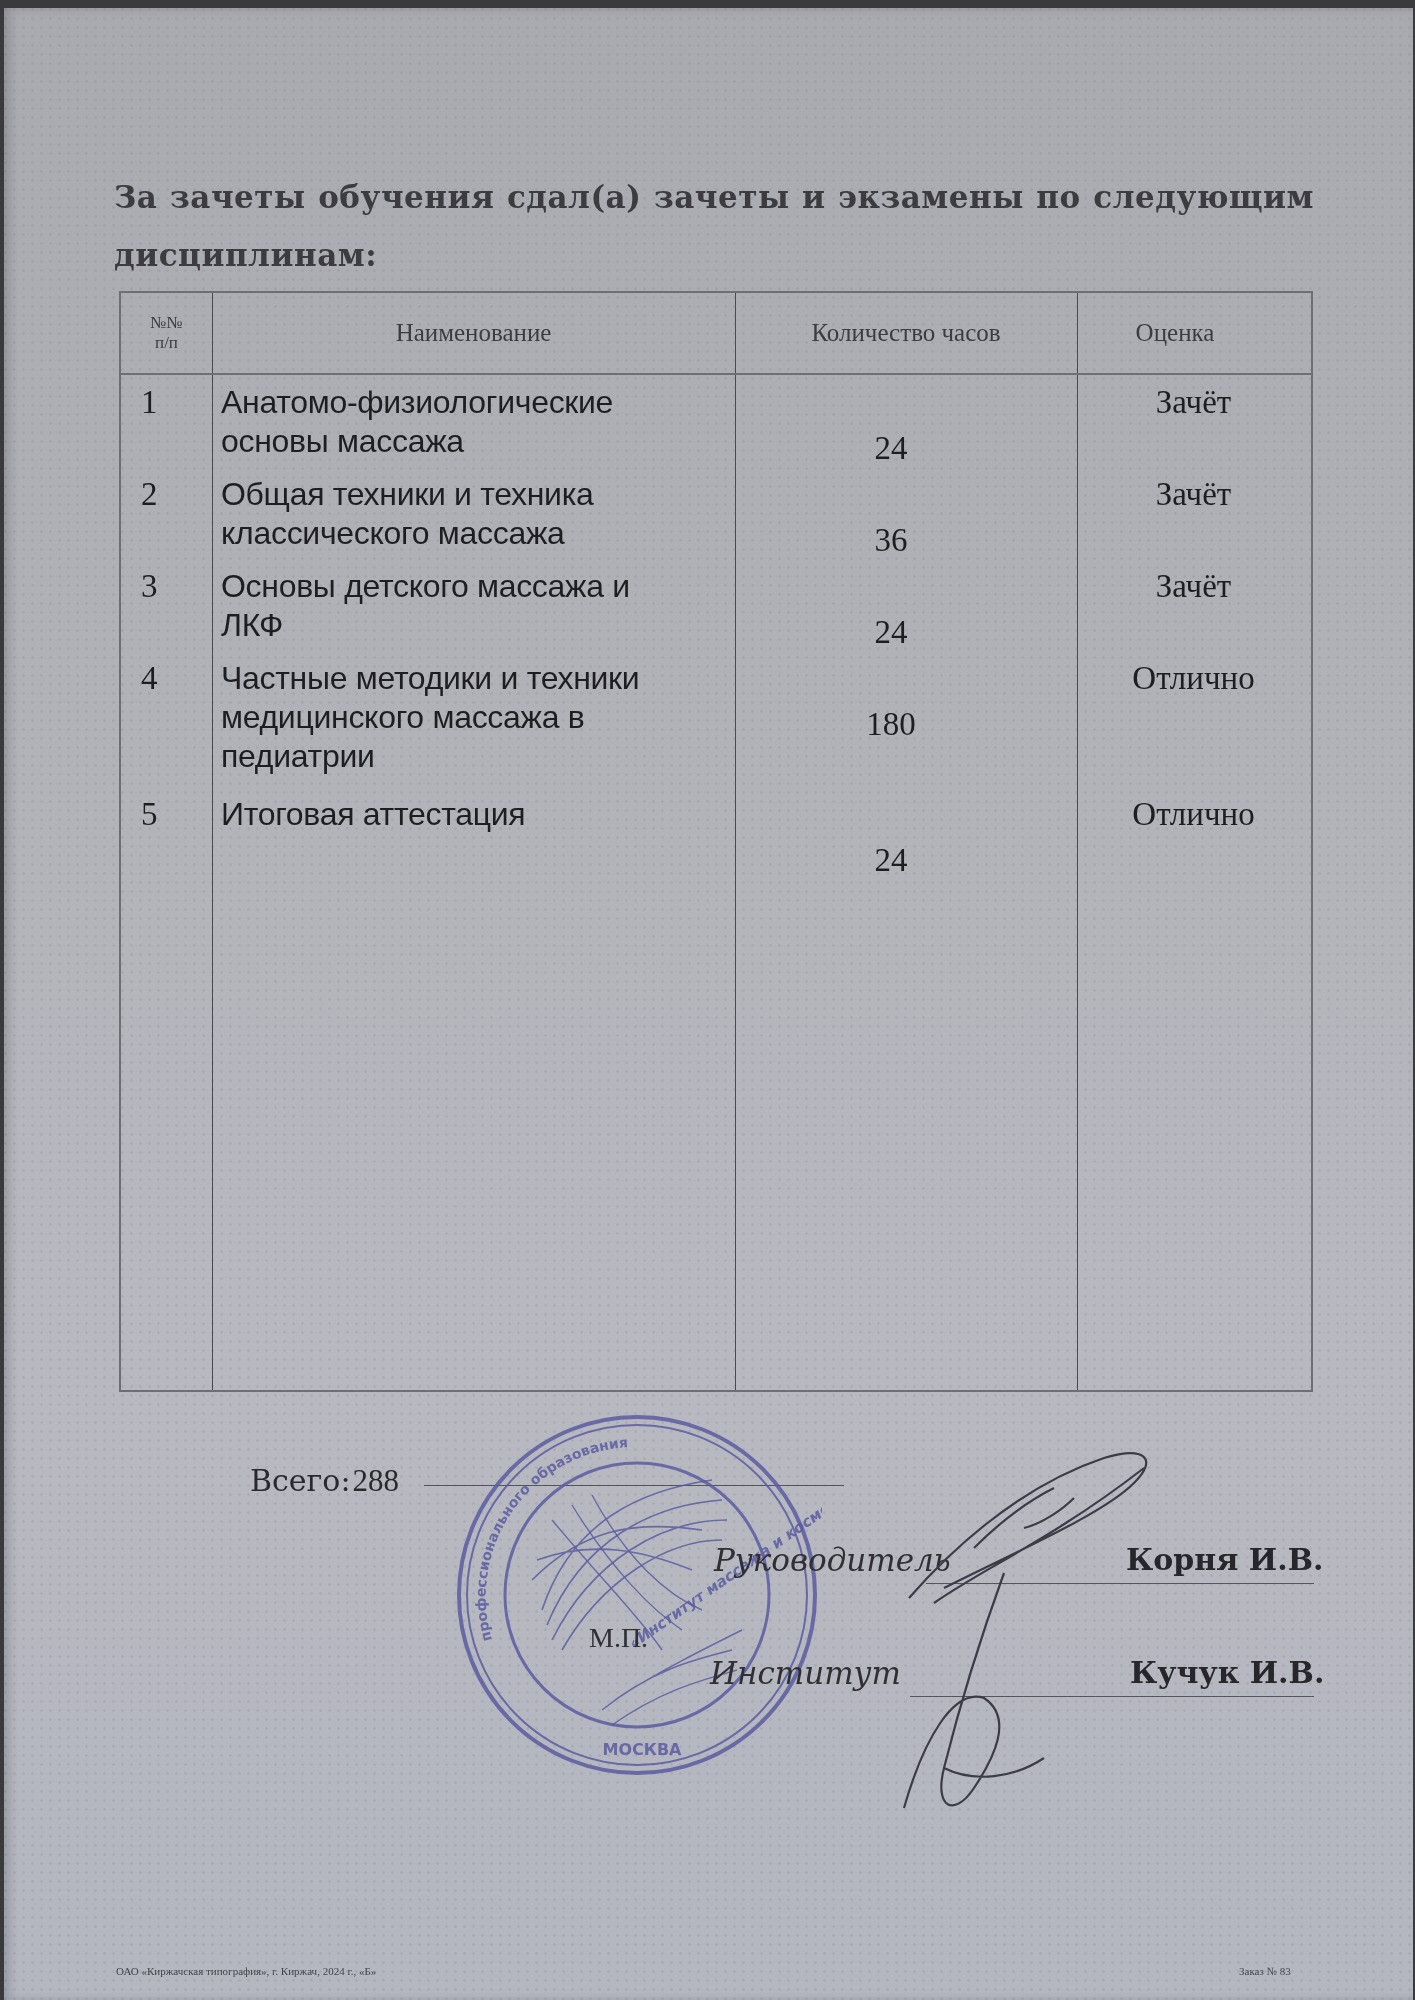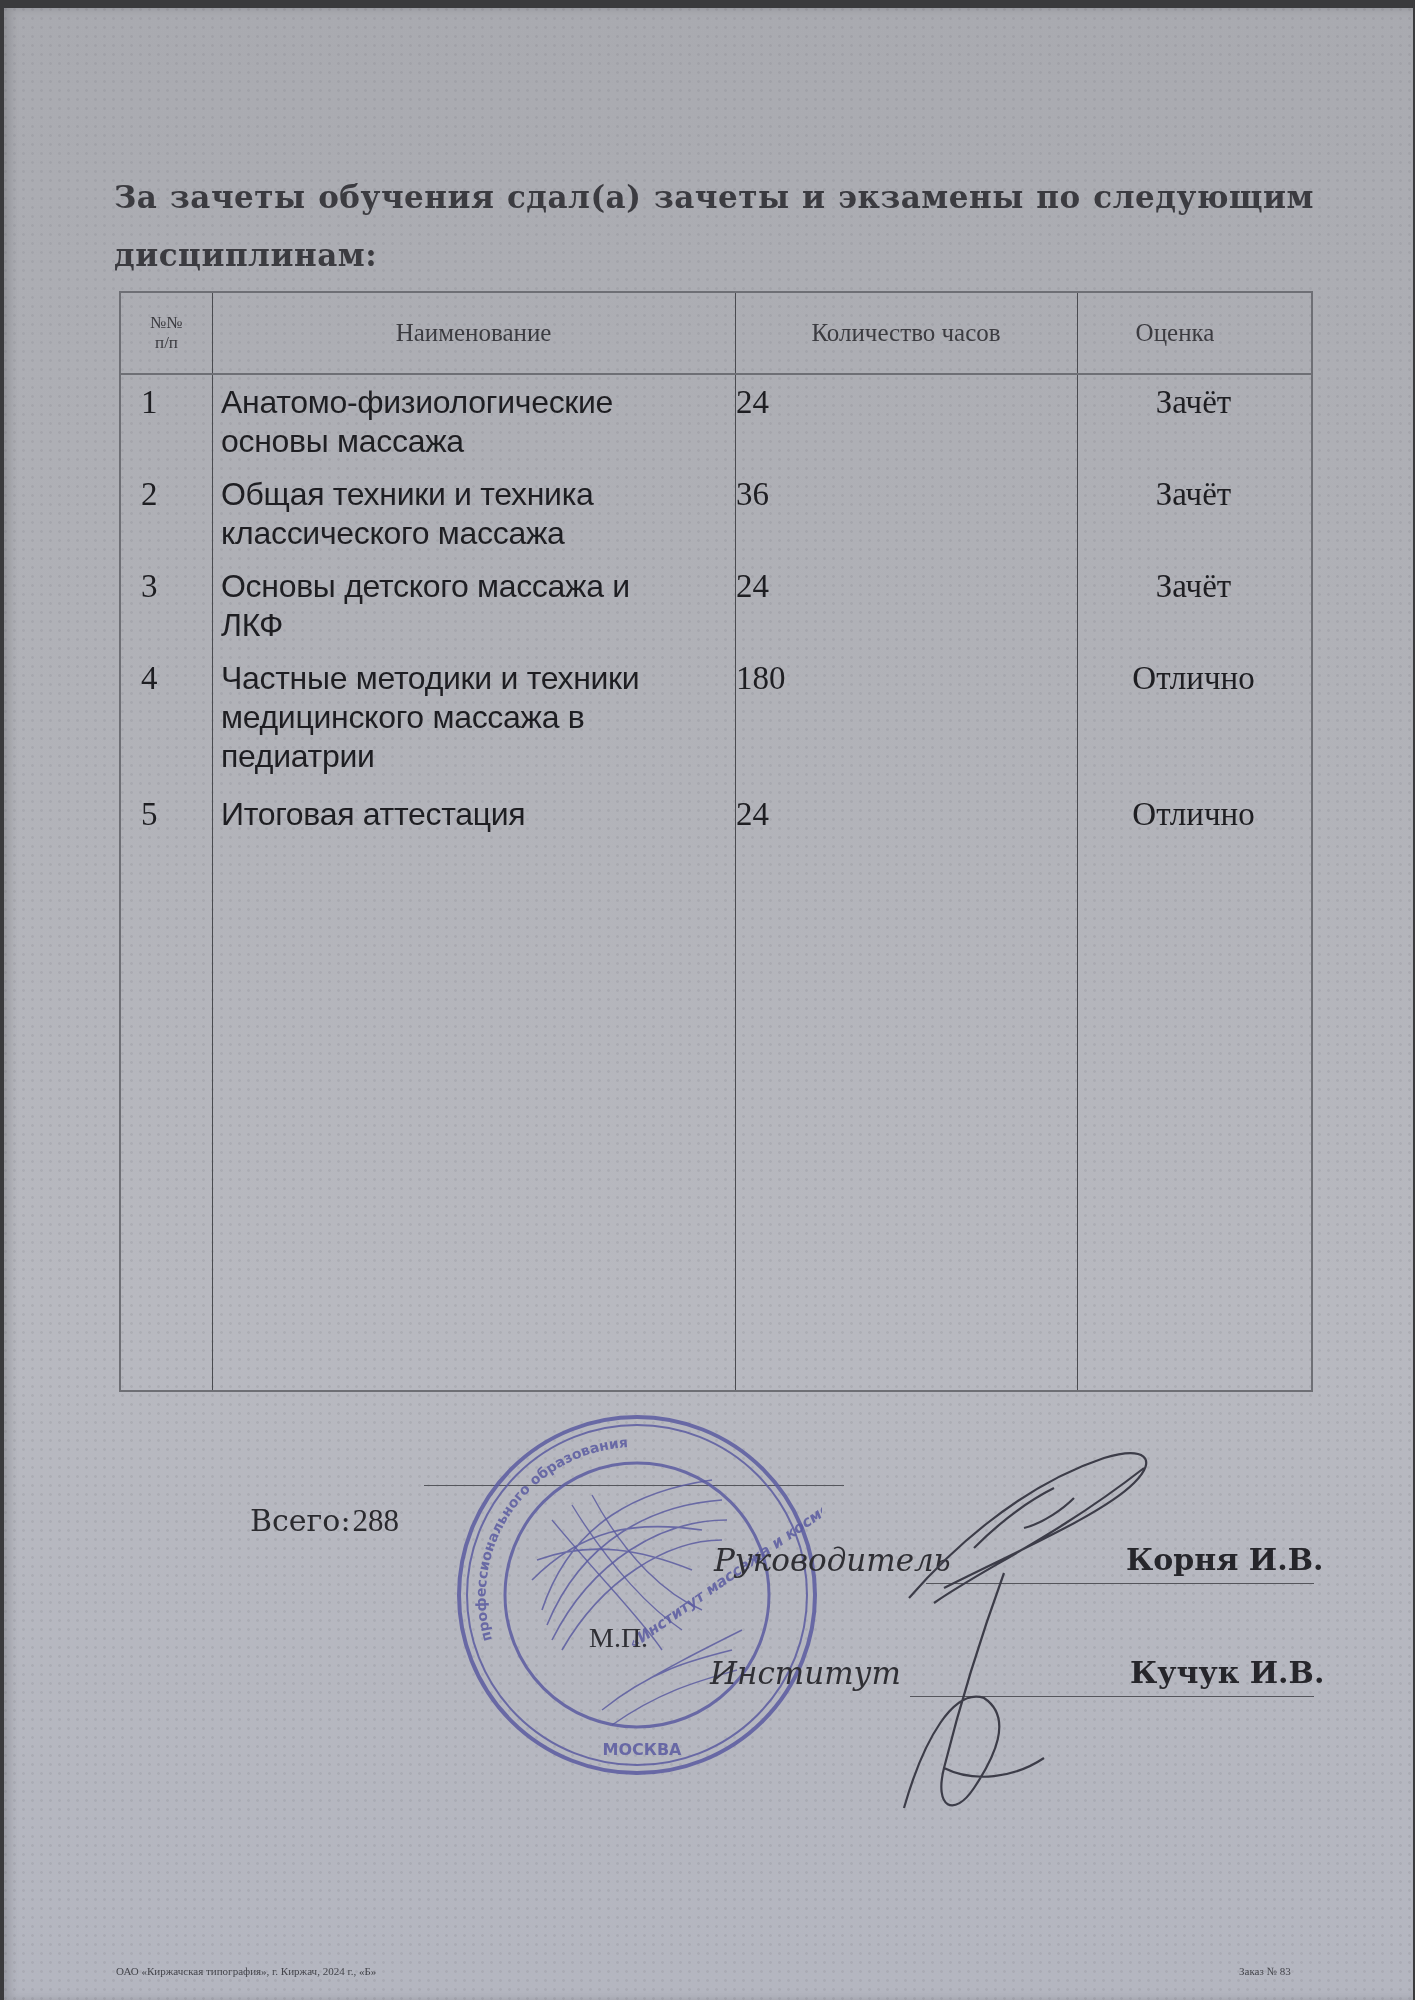--- a/index.html
+++ b/index.html
@@ -31,28 +31,28 @@
   .vline { position: absolute; top: 0; bottom: 0; width: 1px; background: #4a4b50; }
   .hline { position: absolute; left: 0; right: 0; height: 2px; background: #6e6f75; }
   .th {
     position: absolute; top: 0; height: 80px; display: flex; align-items: center; justify-content: center;
     font-family: "Liberation Serif", serif; font-size: 25px; color: #3b3b40; text-align: center;
   }
   .th.num { font-size: 17px; line-height: 20px; flex-direction: column; }
   .row { position: absolute; left: 0; right: 0; font-size: 33px; line-height: 39px; color: #1e1e22; }
   .row .n { position: absolute; left: 20px; width: 30px; }
   .row .name { position: absolute; left: 72px; width: 520px; font-family: "Liberation Sans", sans-serif; font-size: 32px; letter-spacing: -0.3px; margin-left: 28px; }
-  .row .hrs { position: absolute; left: 615px; width: 310px; text-align: left; }
+  .row .hrs { position: absolute; left: 615px; width: 310px; text-align: center; margin-top: 46px; }
   .row .grade { position: absolute; left: 955px; width: 235px; text-align: center; }
   .total {
     position: absolute; left: 246px; top: 1455px; font-size: 33px; color: #2a2a2e;
     display: flex; align-items: baseline; justify-content: space-between;
   }
   .total .lbl { font-family: "DejaVu Serif", serif; font-size: 30px; }
-  .total .val { font-size: 31px; margin-left: 2px; margin-top: 40px; }
+  .total .val { font-size: 31px; margin-left: 2px; }
   .total-line { position: absolute; left: 420px; top: 1477px; width: 420px; height: 1px; background: #55565c; }
   .sig { position: absolute; font-size: 36px; color: #2a2a2e; }
   .sig .role { font-style: italic; font-family: "DejaVu Serif", serif; font-size: 31px; color: #2f2f34; }
   .sig .line { position: absolute; height: 1px; background: #55565c; }
   .sig .person { position: absolute; font-family: "DejaVu Serif", serif; font-size: 30px; font-weight: bold; color: #26262b; white-space: nowrap; }
   .mp { position: absolute; left: 585px; top: 1614px; font-size: 28px; color: #2f2f34; }
   .footer-left { position: absolute; left: 112px; top: 1957px; font-size: 11px; color: #44454b; }
   .footer-right { position: absolute; left: 1235px; top: 1957px; font-size: 11px; color: #44454b; }
   .stamp { position: absolute; left: 448px; top: 1402px; width: 370px; height: 370px; }
   .signature { position: absolute; }

